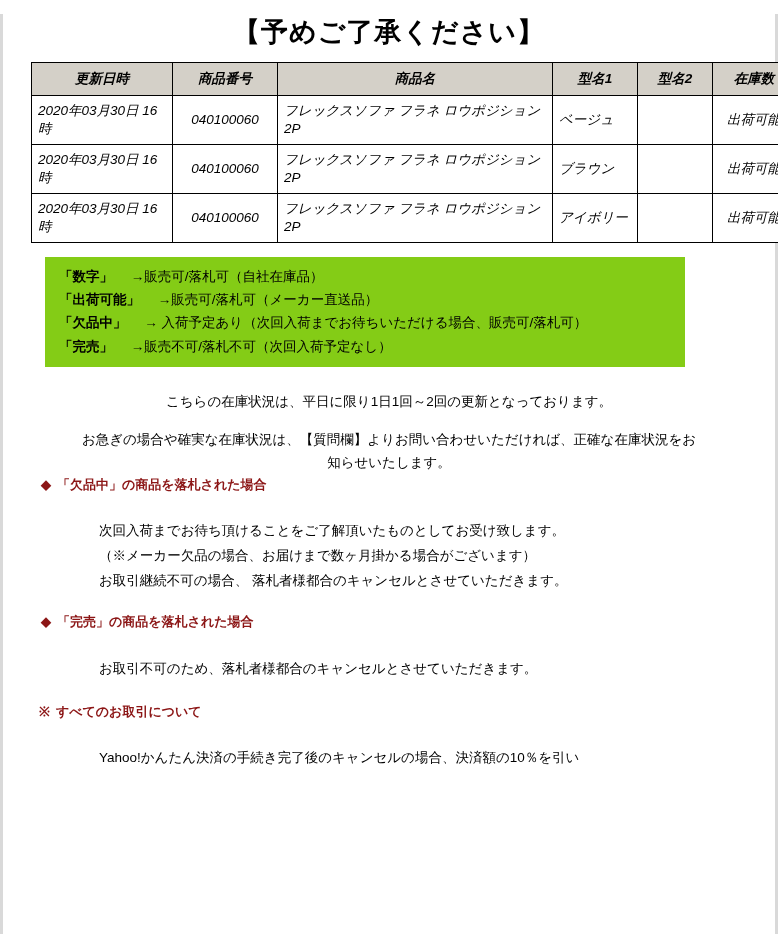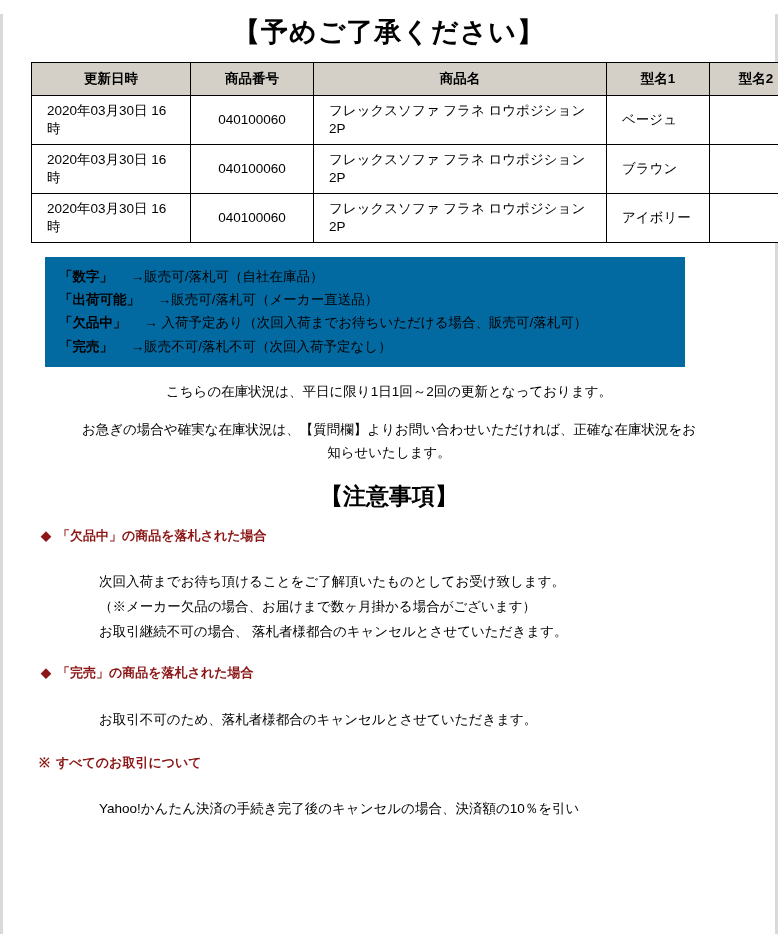--- a/index.html
+++ b/index.html
@@ -35,59 +35,60 @@
     padding: 0 28px;
   }
   table.stock {
     width: 722px;
     border-collapse: collapse;
     table-layout: fixed;
     font-size: 13.5px;
   }
   table.stock th, table.stock td {
     border: 1px solid #000000;
-    padding: 3px 15px;
+    padding: 3px 6px;
     vertical-align: middle;
     line-height: 1.35;
+    font-style: italic;
   }
   table.stock th {
     background: #d4d0c8;
     text-align: center;
     font-weight: bold;
     height: 26px;
   }
   table.stock td {
     background: #ffffff;
     height: 42px;
   }
   .col-date { width: 128px; }
   .col-code { width: 92px; text-align: center; }
   .col-name { width: 262px; }
   .col-type1 { width: 72px; }
   .col-type2 { width: 62px; }
   .col-stock { width: 70px; text-align: center; }
   
   .legend {
     margin: 14px 28px 0 42px;
-    background: #0369a1;
+    background: #84cc16;
     padding: 8px 10px 9px 14px;
     font-size: 13.5px;
     line-height: 1.72;
     width: 640px;
     box-sizing: border-box;
   }
   .legend .term {
     font-weight: bold;
   }
   .legend .arrow {
     padding: 0 4px 0 10px;
   }
   
   .notes {
-    margin-top: 13px;
+    margin-top: 23px;
     font-size: 13.5px;
     line-height: 1.75;
     text-align: center;
     padding: 0 34px;
   }
   .notes p {
     margin: 0;
   }
   .notes .gap {
     height: 14px;
@@ -193,21 +194,20 @@
     </div>
   </div>
 
   <div class="notes">
     <p>こちらの在庫状況は、平日に限り1日1回～2回の更新となっております。</p>
     <div class="gap"></div>
     <p>お急ぎの場合や確実な在庫状況は、【質問欄】よりお問い合わせいただければ、正確な在庫状況をお</p>
     <p>知らせいたします。</p>
   </div>
 
-  <div class="section-title">【注意事項】</div>
 
   <div>
     <div class="sub-head">
       <span class="diamond">◆</span><span>「欠品中」の商品を落札された場合</span>
     </div>
     <div class="sub-body">
       <p>次回入荷までお待ち頂けることをご了解頂いたものとしてお受け致します。</p>
       <p>（※メーカー欠品の場合、お届けまで数ヶ月掛かる場合がございます）</p>
       <p>お取引継続不可の場合、 落札者様都合のキャンセルとさせていただきます。</p>
     </div>

